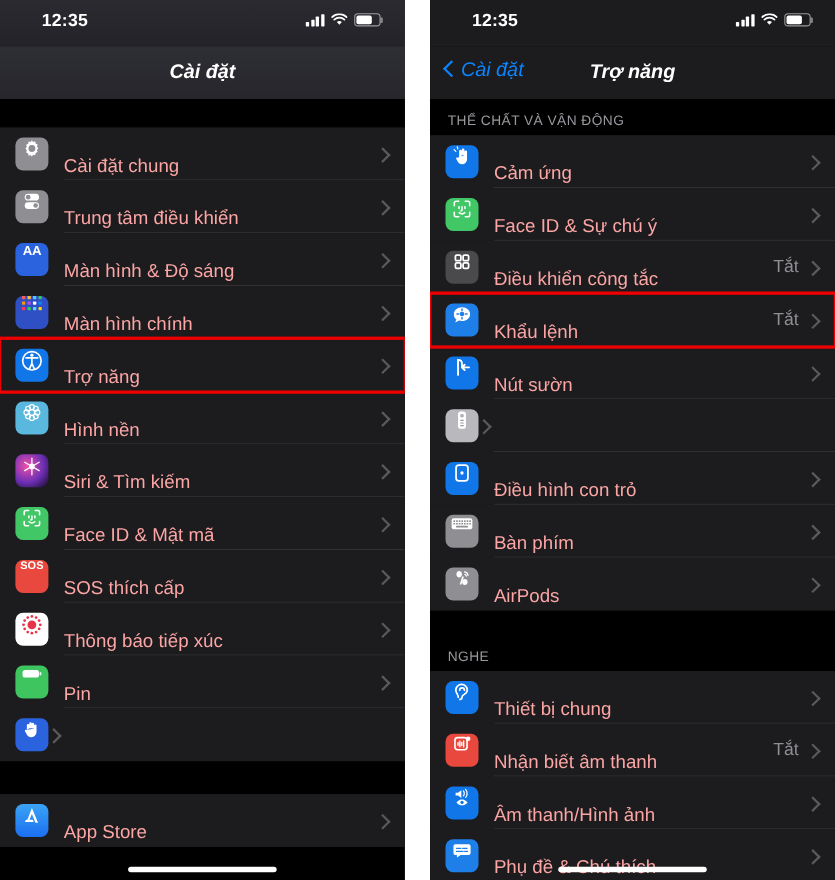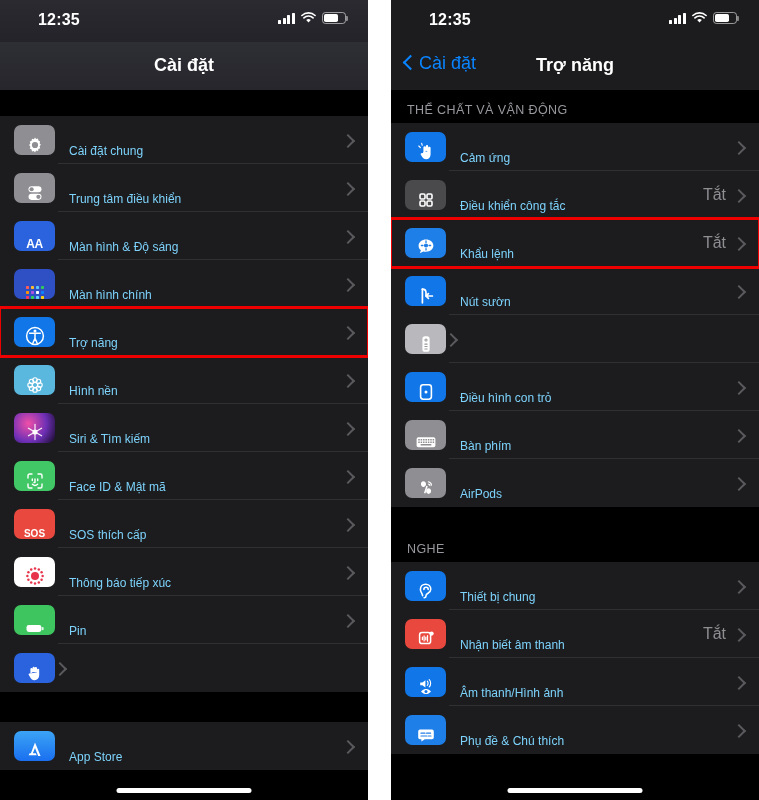--- a/index.html
+++ b/index.html
@@ -17,37 +17,37 @@
   .bars{display:flex;align-items:flex-end;gap:1.6px;height:12px;}
   .bars i{display:block;width:3px;background:#fff;border-radius:.6px;}
   .bars i:nth-child(1){height:4px}.bars i:nth-child(2){height:6.5px}
   .bars i:nth-child(3){height:9px}.bars i:nth-child(4){height:11.5px}
   .wifi{width:15px;height:12px;position:relative;}
   .batt{width:24px;height:12px;border:1.3px solid rgba(255,255,255,.55);border-radius:3.4px;position:relative;box-sizing:border-box;}
   .batt::after{content:"";position:absolute;right:-3.2px;top:3.4px;width:1.8px;height:4.4px;background:rgba(255,255,255,.45);border-radius:0 1px 1px 0;}
   .batt i{position:absolute;left:1.3px;top:1.3px;bottom:1.3px;width:14px;background:#fff;border-radius:1.8px;display:block;}
 
   
-  .navbar{height:48px;position:relative;background:linear-gradient(180deg,#2e2e35 0%,#26262c 100%);}
+  .navbar{height:48px;position:relative;background:linear-gradient(180deg,#2e2e35 0%,#26262c 100%);font-style:italic;}
   .phone.right .navbar{background:#1c1c1e;}
   .nav-title{position:absolute;left:0;right:0;top:13px;text-align:center;color:#fff;font-size:18px;font-weight:bold;}
   .phone.right .nav-title{left:auto;right:auto;width:100%;text-align:center;}
   .backbtn{position:absolute;left:12px;top:11px;display:flex;align-items:center;gap:5px;color:#0a84ff;font-size:18px;cursor:pointer;}
   .chev-left{width:11px;height:19px;position:relative;flex:0 0 auto;}
   .chev-left::before{content:"";position:absolute;left:2px;top:3px;width:9px;height:9px;border-left:2.6px solid #0a84ff;border-bottom:2.6px solid #0a84ff;transform:rotate(45deg);}
 
   
   .scroll{background:#000;height:710px;position:relative;}
   .spacer{background:#000;}
   .sect-hdr{background:#000;color:#98989e;font-size:12.5px;letter-spacing:.4px;padding:13px 12px 6px 16px;text-transform:uppercase;}
   .group{background:#1c1c1e;}
   .row{height:48px;display:flex;align-items:center;padding-left:14px;position:relative;background:#1c1c1e;box-sizing:border-box;cursor:pointer;}
   .row .sep{position:absolute;left:58px;right:0;bottom:0;height:1px;background:#303032;}
-  .ico{width:41px;height:30px;border-radius:7px;flex:0 0 auto;position:relative;display:flex;align-items:flex-end;justify-content:center;overflow:hidden;}
-  .label{color:#7dd3fc;font-size:12px;margin-left:14px;flex:1;white-space:nowrap;margin-top:22px;}
+  .ico{width:30px;height:30px;border-radius:7px;flex:0 0 auto;position:relative;display:flex;align-items:flex-start;justify-content:center;overflow:hidden;}
+  .label{color:#fca5a5;font-size:17px;margin-left:14px;flex:1;white-space:nowrap;margin-top:22px;}
   .value{color:#8e8e93;font-size:16px;margin-right:8px;}
   .chev{width:9px;height:15px;margin-right:16px;position:relative;flex:0 0 auto;}
   .chev::before{content:"";position:absolute;left:0;top:3px;width:8px;height:8px;border-right:2px solid #5a5a5e;border-top:2px solid #5a5a5e;transform:rotate(45deg);}
 
   .hl{outline:3px solid #ee0000;outline-offset:-1px;z-index:5;}
 
   .homebar{position:absolute;bottom:7px;left:50%;transform:translateX(-50%);width:135px;height:5px;background:#fff;border-radius:3px;}
 
   
   .gear{background:#8e8e93;}
@@ -340,20 +340,38 @@
               <svg width="20" height="20" viewBox="0 0 20 20">
                 <path d="M7.4 11.3V5.4a1.2 1.2 0 0 1 2.4 0v4.1m0-.8V4.2a1.2 1.2 0 0 1 2.4 0v5m0-.3V6a1.2 1.2 0 0 1 2.4 0v6.3c0 3-1.9 5-4.5 5-2 0-3.1-1-4-2.5l-1.4-2.4c-.4-.8.5-1.6 1.2-1.1z" fill="#fff"></path>
                 <path d="M4.4 5.6 2.8 4M6.2 3.3 5.7 1.4" stroke="#fff" stroke-width="1.1" stroke-linecap="round"></path>
               </svg>
             </span>
       <span class="label">Cảm ứng</span>
       <span class="chev"></span>
             <span class="sep"></span>
     </div>
           <div class="row">
+      <span class="ico faceid">
+              <svg width="20" height="20" viewBox="0 0 20 20">
+                <g fill="none" stroke="#fff" stroke-width="1.4" stroke-linecap="round">
+                  <path d="M3 7V4.6A1.6 1.6 0 0 1 4.6 3H7"></path>
+                  <path d="M13 3h2.4A1.6 1.6 0 0 1 17 4.6V7"></path>
+                  <path d="M17 13v2.4a1.6 1.6 0 0 1-1.6 1.6H13"></path>
+                  <path d="M7 17H4.6A1.6 1.6 0 0 1 3 15.4V13"></path>
+                  <path d="M7.3 8v1.6M12.7 8v1.6"></path>
+                  <path d="M10 8v3.2l-1 .5"></path>
+                  <path d="M7.4 13.3c1.5 1.3 3.7 1.3 5.2 0"></path>
+                </g>
+              </svg>
+            </span>
+      <span class="label">Face ID &amp; Sự chú ý</span>
+      <span class="chev"></span>
+            <span class="sep"></span>
+    </div>
+          <div class="row">
       <span class="ico switchc">
               <svg width="20" height="20" viewBox="0 0 20 20">
                 <g fill="none" stroke="#fff" stroke-width="1.6">
                   <rect x="4" y="4" width="5" height="5" rx="1.2"></rect>
                   <rect x="11" y="4" width="5" height="5" rx="1.2"></rect>
                   <rect x="4" y="11" width="5" height="5" rx="1.2"></rect>
                   <rect x="11" y="11" width="5" height="5" rx="1.2"></rect>
                 </g>
               </svg>
             </span>

